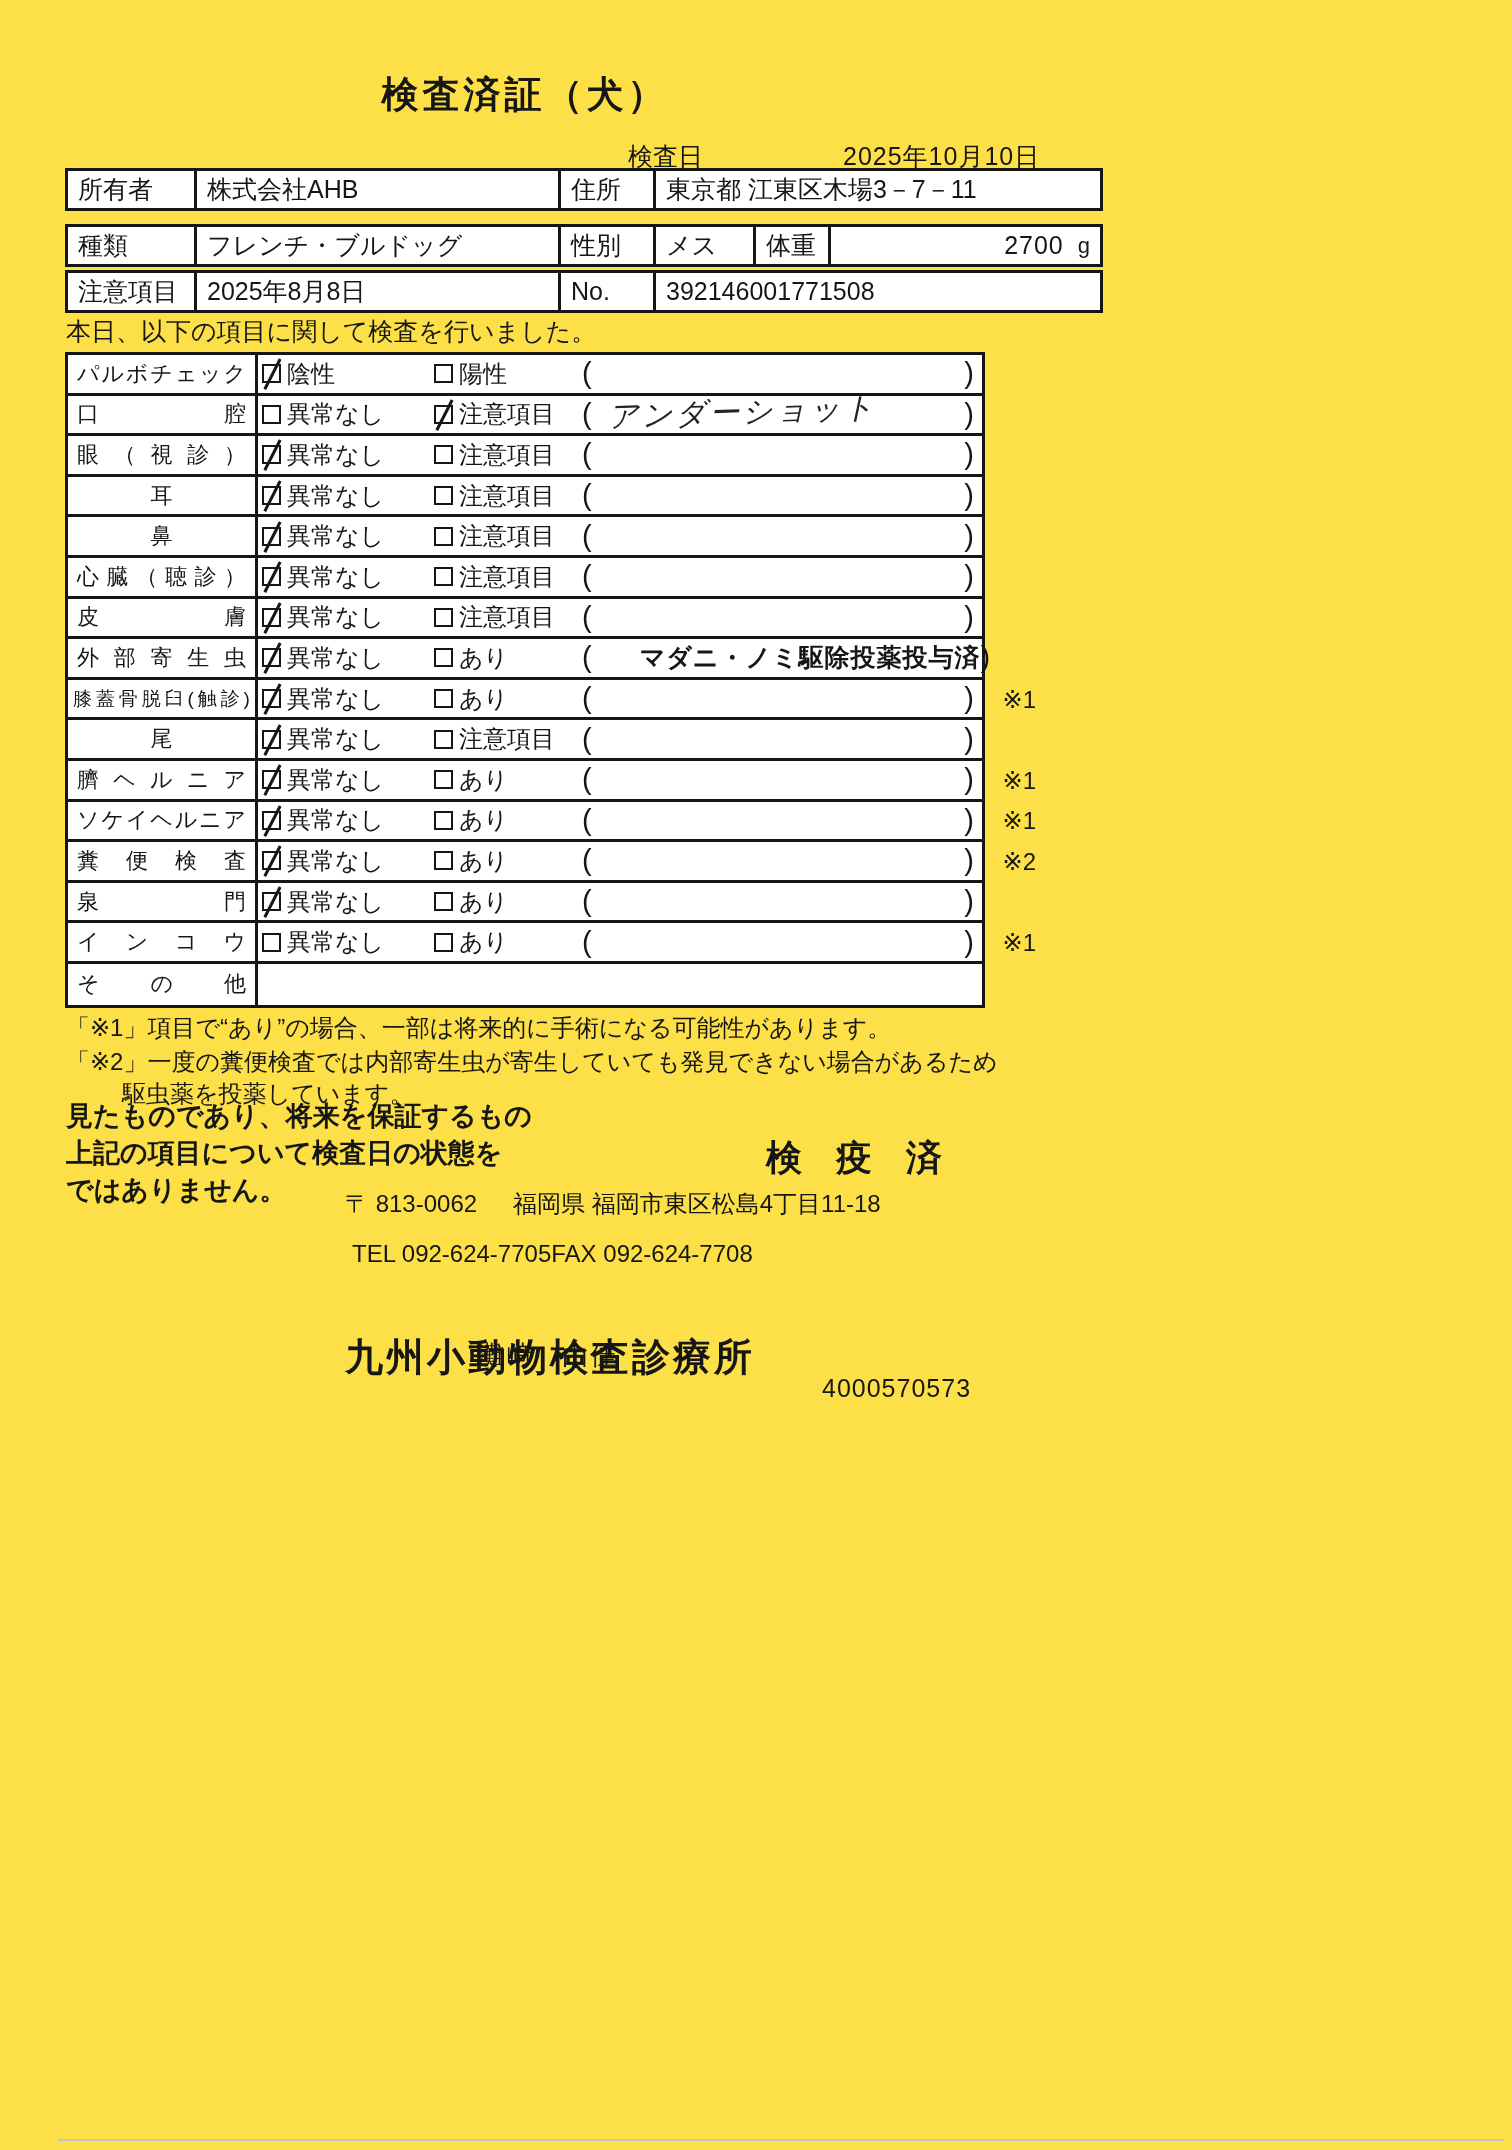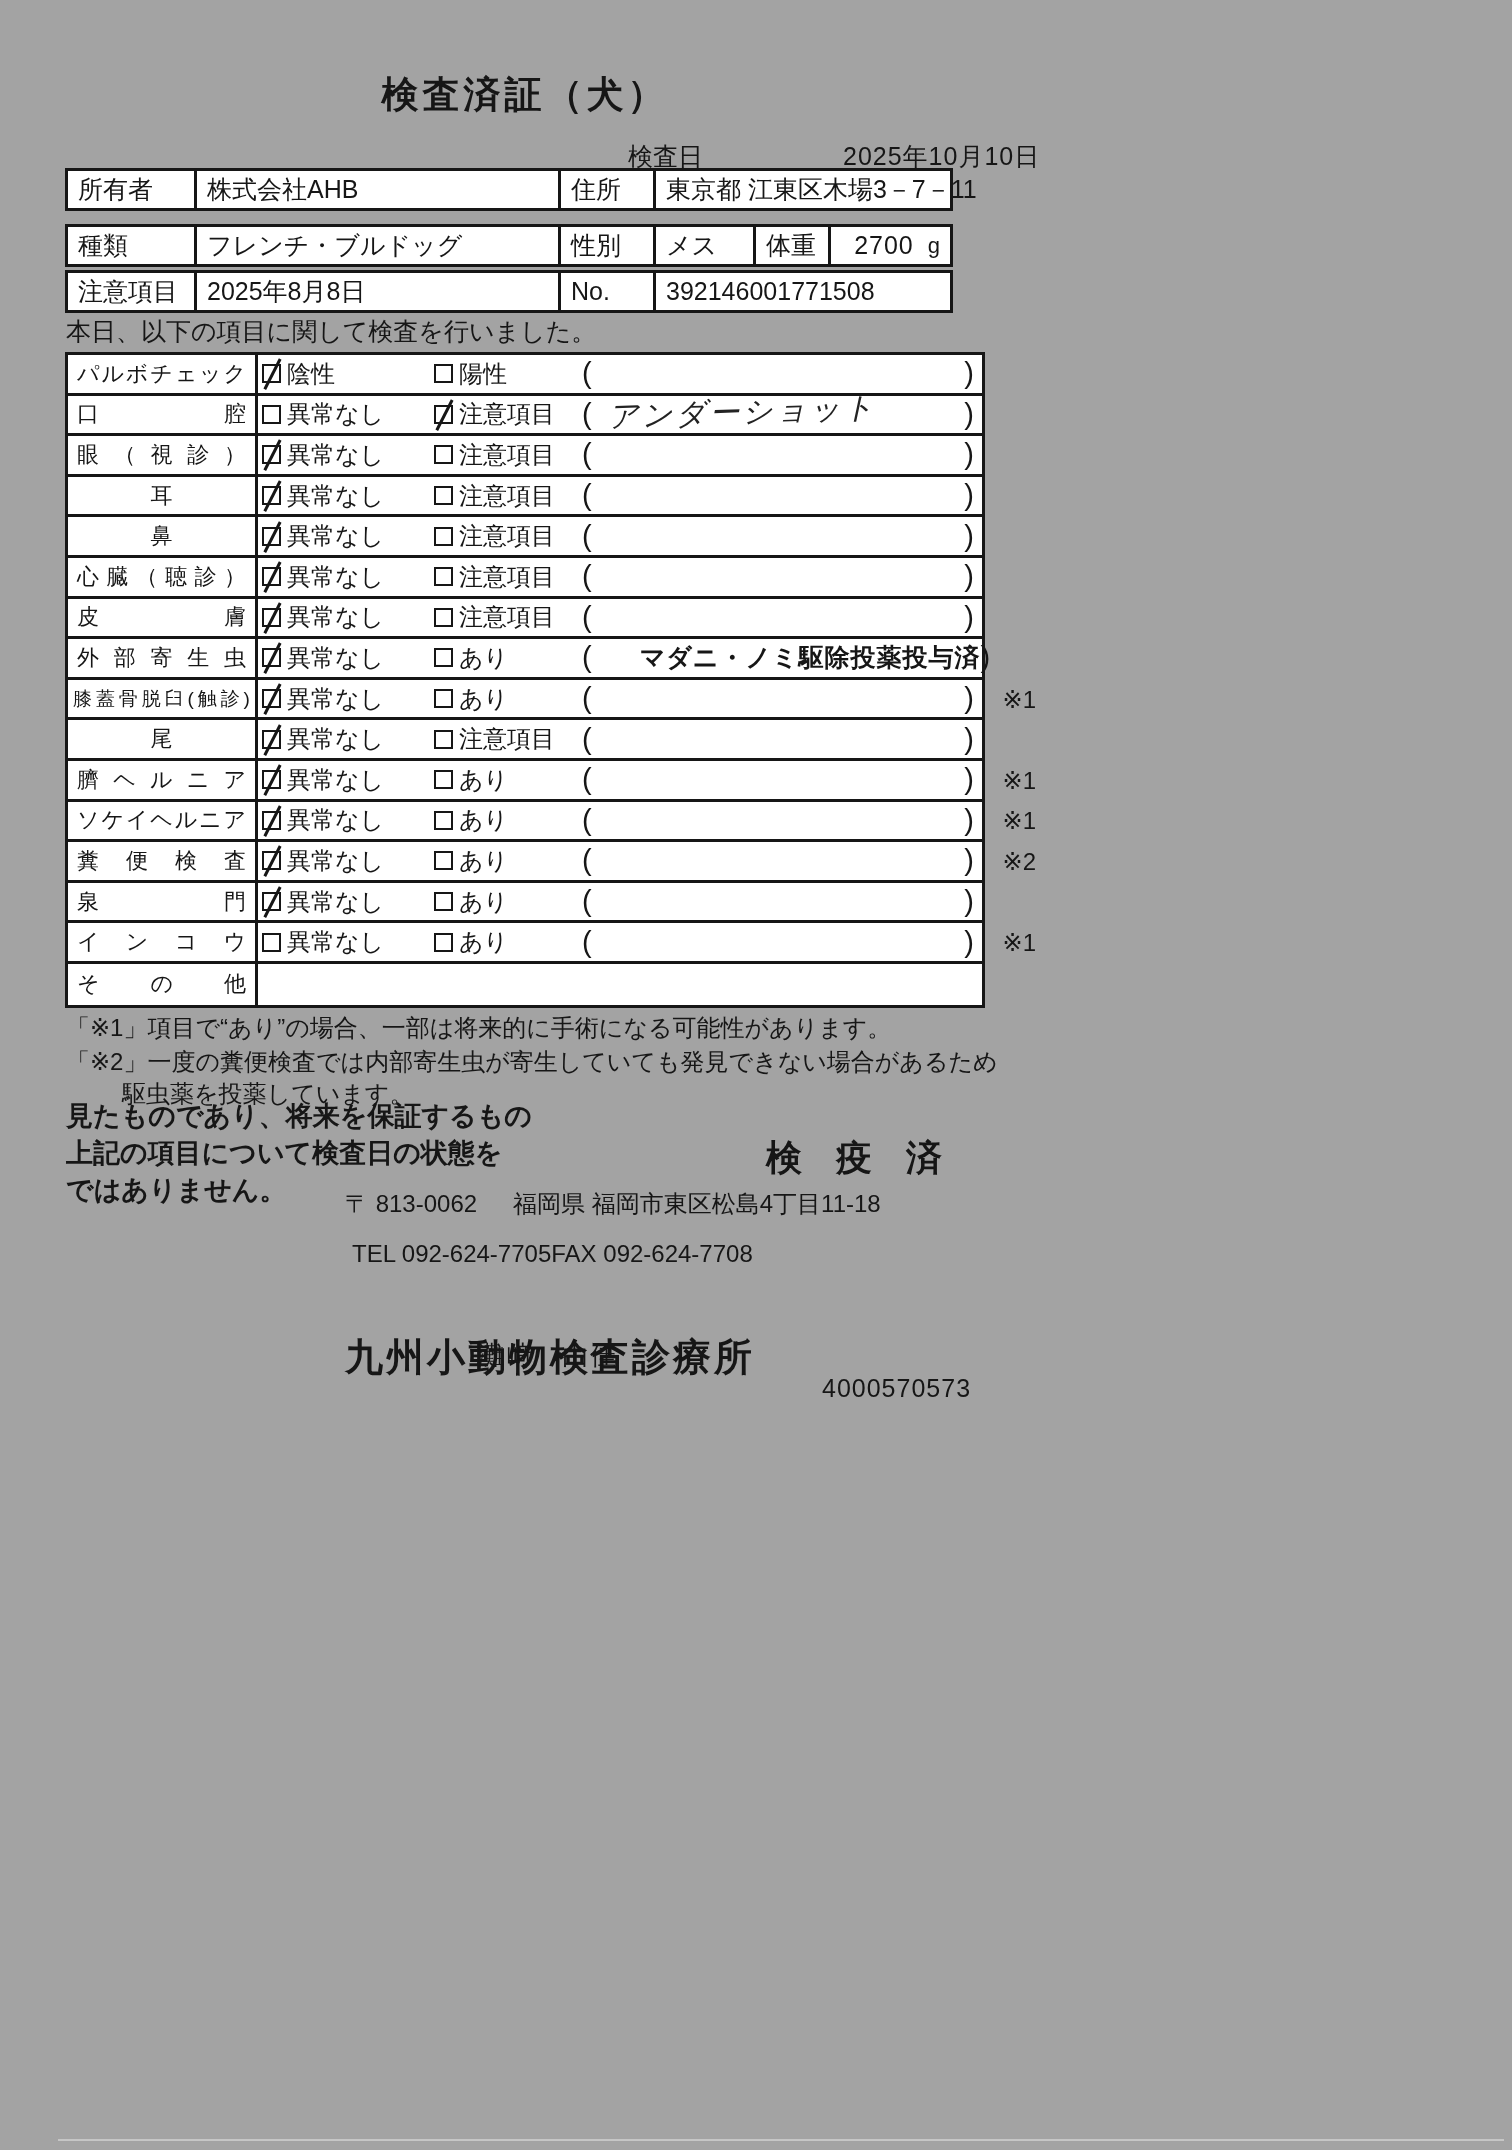--- a/index.html
+++ b/index.html
@@ -3,32 +3,32 @@
 <meta charset="utf-8">
 <style>
   * { margin:0; padding:0; box-sizing:border-box; }
   html,body { background:#ffffff; }
   body {
     width:1512px; height:2150px;
     position:relative;
     font-family:"Liberation Sans","DejaVu Sans",sans-serif;
     color:#161616;
   }
-  .page { position:absolute; inset:0; background:#a3a3a3; overflow:hidden; }
+  .page { position:absolute; inset:0; background:#fde047; overflow:hidden; }
 
   .title {
     position:absolute; left:65px; top:70px; width:920px;
     text-align:center; font-size:37px; font-weight:700; letter-spacing:4px;
   }
 
   .examdate-label { position:absolute; left:628px; top:140px; font-size:25px; }
   .examdate-value { position:absolute; left:843px; top:140px; font-size:25px; letter-spacing:1px; }
 
   .htable {
-    position:absolute; left:65px; width:888px; height:43px;
+    position:absolute; left:65px; width:1038px; height:43px;
     border:3px solid #161616; display:flex; background:#fff;
   }
   .t-owner { top:168px; }
   .t-breed { top:224px; }
   .t-birth { top:270px; }
   .hcell { display:flex; align-items:center; padding:0 10px; font-size:25px; white-space:nowrap; overflow:visible; }
   .bl { border-left:3px solid #161616; }
   .w113 { width:110px; flex:none; }
   .w367 { width:364px; flex:none;margin-left:16px; }
   .w95  { width:95px;  flex:none; }

